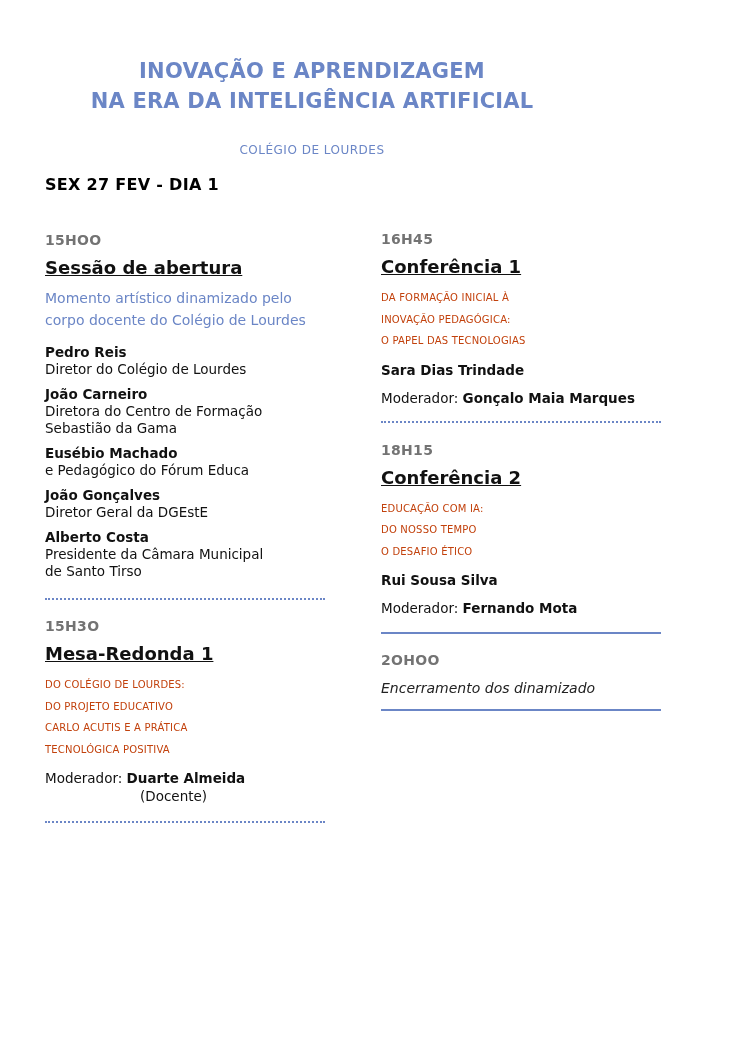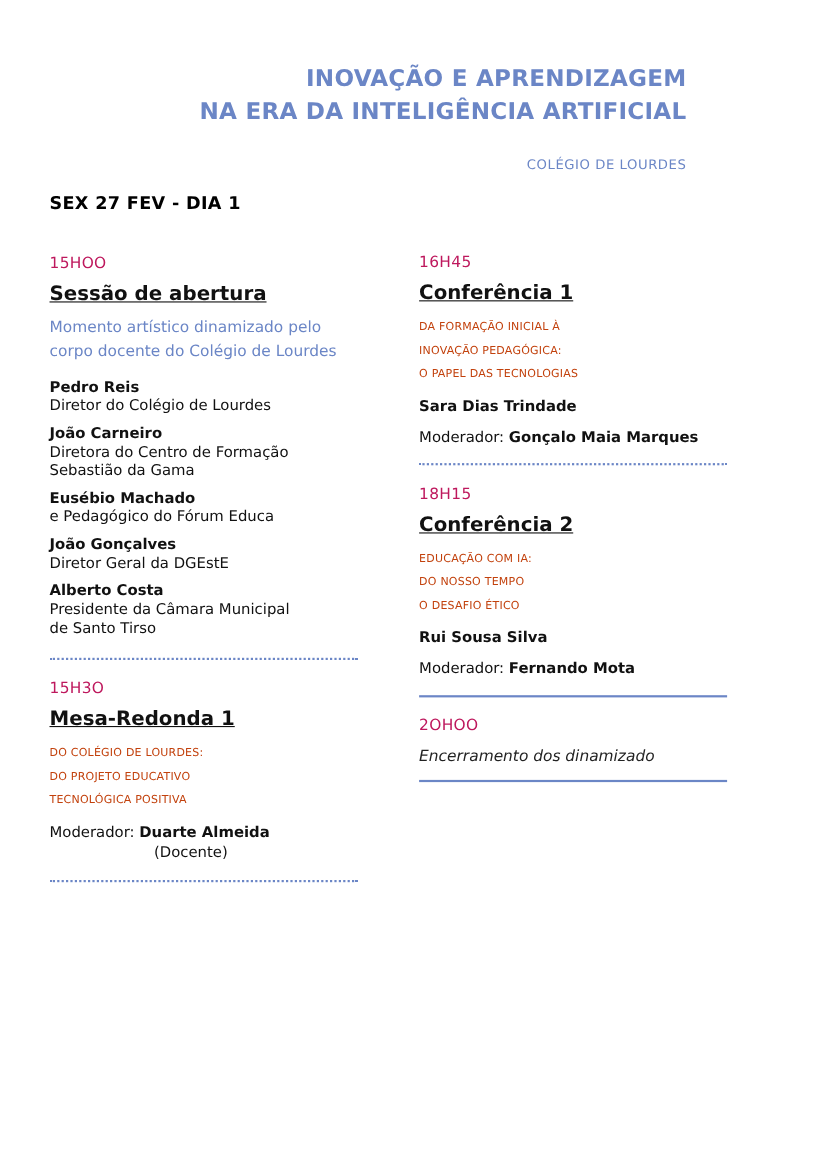--- a/index.html
+++ b/index.html
@@ -1,25 +1,25 @@
 <!DOCTYPE html>
 <html><head>
 <meta charset="utf-8">
 <style>
   html, body { margin: 0; padding: 0; background: #ffffff; }
   body { width: 740px; height: 1050px; position: relative; overflow: hidden;
          font-family: "DejaVu Sans", sans-serif; color: #111111; }
-  .header { position: absolute; top: 56px; left: 0; width: 624px; text-align: right; }
+  .header { position: absolute; top: 56px; left: 0; width: 624px; text-align: center; }
   .title { font-weight: bold; font-size: 21px; line-height: 30px; color: #6b86c6; letter-spacing: 0.2px; }
   .subtitle { font-size: 12px; line-height: 20px; color: #6b86c6; margin-top: 24px; letter-spacing: 0.5px; }
   .day { position: absolute; top: 175px; left: 45px; font-weight: bold; font-size: 16px; color: #000; letter-spacing: 0.3px; }
   .col { position: absolute; }
   .col-left { left: 45px; top: 230px; width: 282px; }
   .col-right { left: 381px; top: 229px; width: 282px; }
-  .time { font-weight: normal; font-size: 14px; color: #be185d; line-height: 20px; margin-bottom: 9px; letter-spacing: 0.3px; }
+  .time { font-weight: bold; font-size: 14px; color: #737373; line-height: 20px; margin-bottom: 9px; letter-spacing: 0.3px; }
   .session { font-weight: bold; font-size: 18px; line-height: 18px; margin-bottom: 11px; text-decoration: underline; }
   .talk-title { font-size: 10px; line-height: 21.5px; color: #c2410c; margin-bottom: 9px; letter-spacing: 0.2px; }
   .desc { font-size: 14px; line-height: 21.5px; color: #6b86c6; margin-bottom: 13px; }
   .speaker { margin-bottom: 8px; }
   .speaker-name { font-weight: bold; font-size: 13.5px; line-height: 17px; }
   .speaker-role { font-size: 13.5px; line-height: 17px; }
   .plain-speaker { font-weight: bold; font-size: 13.5px; line-height: 18px; margin-bottom: 10px; }
   .moderator { font-size: 13.5px; line-height: 18px; }
   .moderator b { font-weight: bold; }
   .mod-note { font-size: 13.5px; line-height: 18px; padding-left: 95px; }
@@ -70,20 +70,21 @@
     </div>
   </div>
   <div class="dots" style="margin-top:18px; margin-bottom:16px;"></div>
 
   <div>
     <div class="time">15H3O</div>
     <div class="session">Mesa-Redonda 1</div>
     <div class="talk-title">
       <div>DO COLÉGIO DE LOURDES:</div>
       <div>DO PROJETO EDUCATIVO</div>
+      <div>CARLO ACUTIS E A PRÁTICA</div>
       <div>TECNOLÓGICA POSITIVA</div>
     </div>
     <div class="moderator">
       <span>Moderador: </span><b>Duarte Almeida</b>
     </div>
     <div class="mod-note">(Docente)</div>
   </div>
   <div class="dots" style="margin-top:16px;"></div>
 </div>
 

